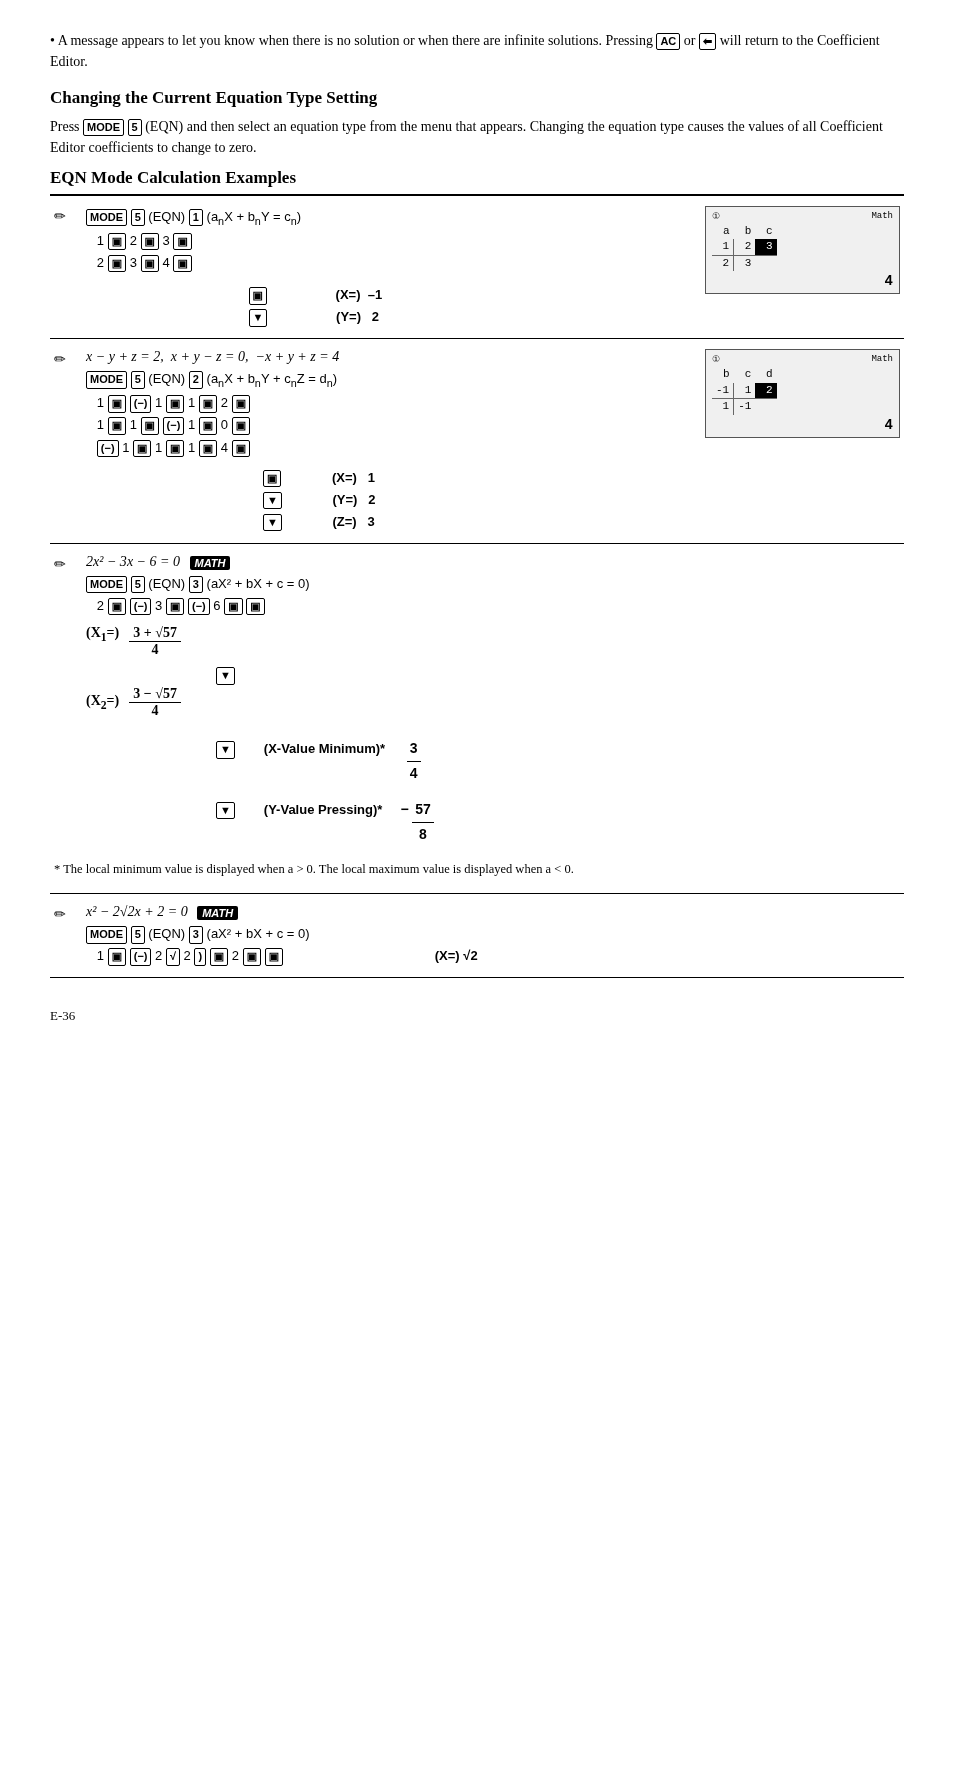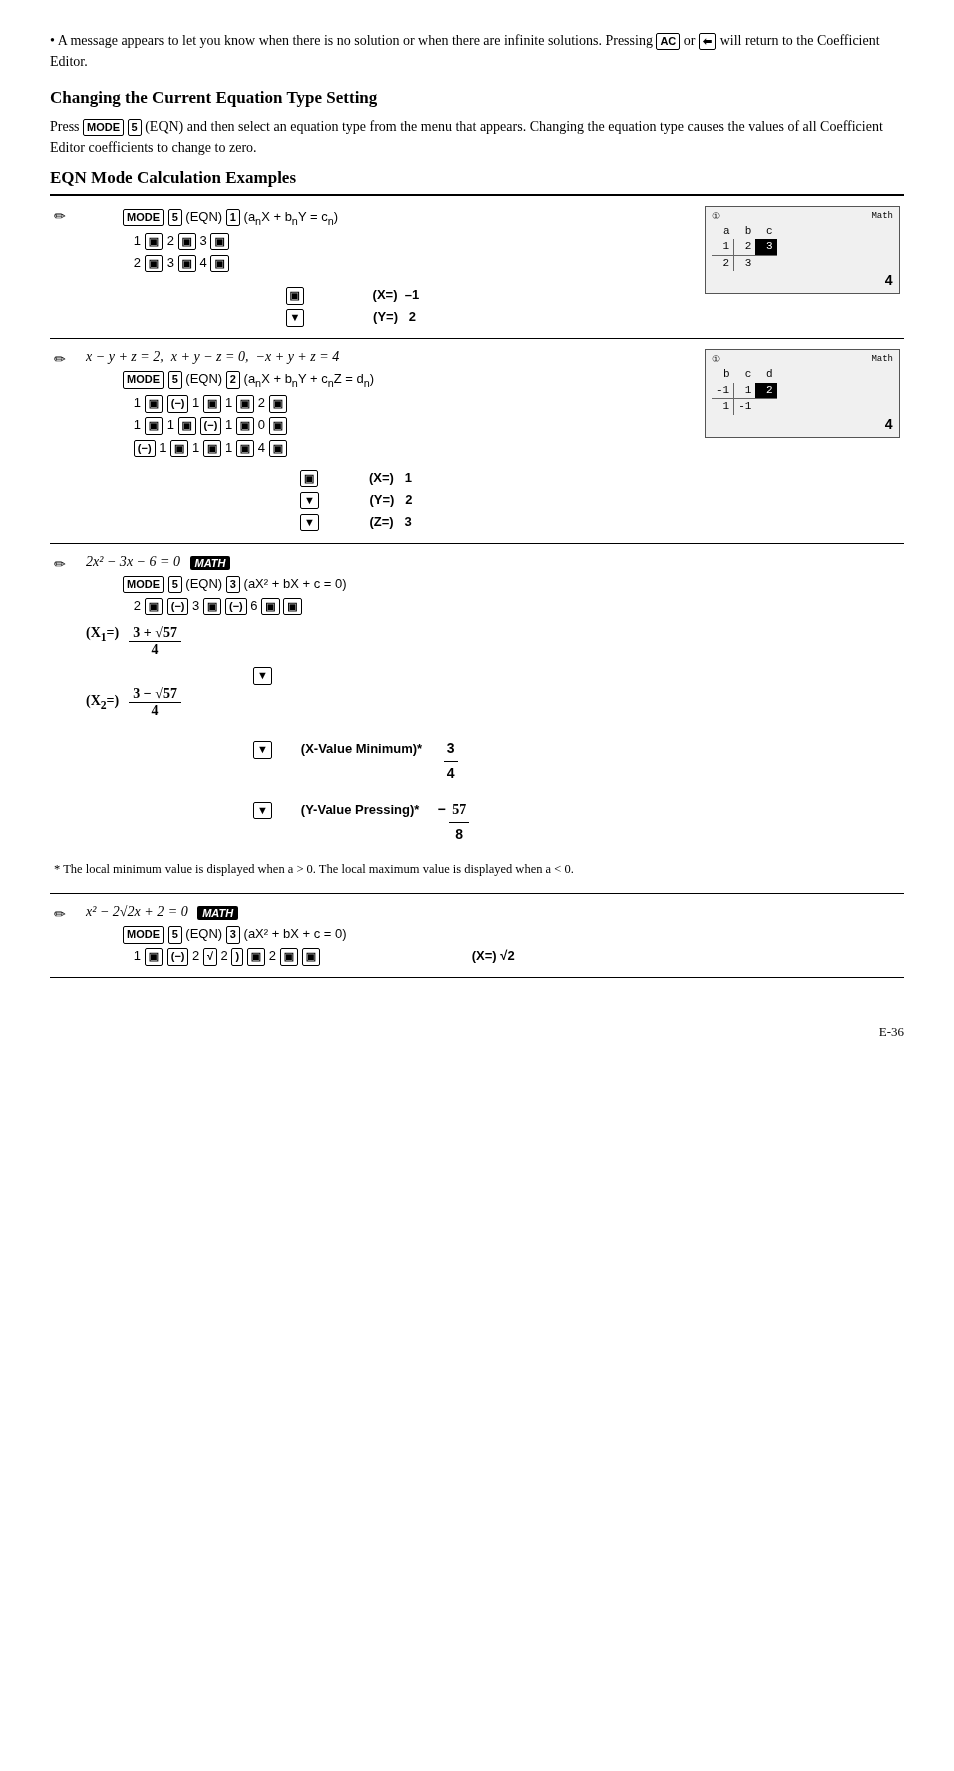--- a/index.html
+++ b/index.html
@@ -50,21 +50,20 @@
     }
     .example-eq {
       font-style: italic;
       font-size: 14px;
       margin-bottom: 3px;
     }
     .step-line {
       font-size: 13px;
       line-height: 1.7;
       font-family: Arial, sans-serif;
-      margin-left: 37px;
     }
     kbd {
       display: inline-block;
       border: 1.5px solid #000;
       border-radius: 2px;
       padding: 0px 3px;
       font-size: 11px;
       font-family: Arial, sans-serif;
       font-weight: bold;
       background: #fff;
@@ -82,22 +81,22 @@
       vertical-align: middle;
       margin-left: 6px;
     }
     .footnote {
       font-size: 12.5px;
       margin-top: 6px;
       line-height: 1.5;
       padding: 4px 0;
     }
     .page-number {
-      text-align: right;
-      margin-top: 46px;
+      text-align: left;
+      margin-top: 30px;
       font-size: 13px;
     }
     .example-row-inner {
       display: flex;
       gap: 8px;
     }
     .pencil-col {
       width: 24px;
       flex-shrink: 0;
       padding-top: 2px;
@@ -344,21 +343,21 @@
           <div style="height:12px"></div>
 
           <div class="step-line">
             &nbsp;&nbsp;&nbsp;&nbsp;&nbsp;&nbsp;&nbsp;&nbsp;&nbsp;&nbsp;&nbsp;&nbsp;&nbsp;&nbsp;&nbsp;&nbsp;&nbsp;&nbsp;&nbsp;&nbsp;&nbsp;&nbsp;&nbsp;&nbsp;&nbsp;&nbsp;&nbsp;&nbsp;&nbsp;&nbsp;&nbsp;&nbsp;&nbsp;&nbsp;&nbsp;
             <kbd>▼</kbd>
             &nbsp;&nbsp;&nbsp;&nbsp;&nbsp;&nbsp;
             <strong>(Y-Value Pressing)*</strong>
             &nbsp;&nbsp;&nbsp;
             <span style="font-size:14px; font-weight:bold;">−</span>
             <span style="display:inline-flex; flex-direction:column; align-items:center;">
-              <span style="border-bottom:1.5px solid #000; padding:0 3px; font-size:14px; font-weight:bold;font-family:Liberation Serif, serif;">57</span>
+              <span style="border-bottom:1.5px solid #000; padding:0 3px; font-size:14px; font-weight:bold;">57</span>
               <span style="padding:0 3px; font-size:14px; font-weight:bold;">8</span>
             </span>
           </div>
         </div>
       </div>
 
       <div class="footnote">* The local minimum value is displayed when a &gt; 0. The local maximum value is displayed when a &lt; 0.</div>
     </div>
 
     <div class="example-row">

